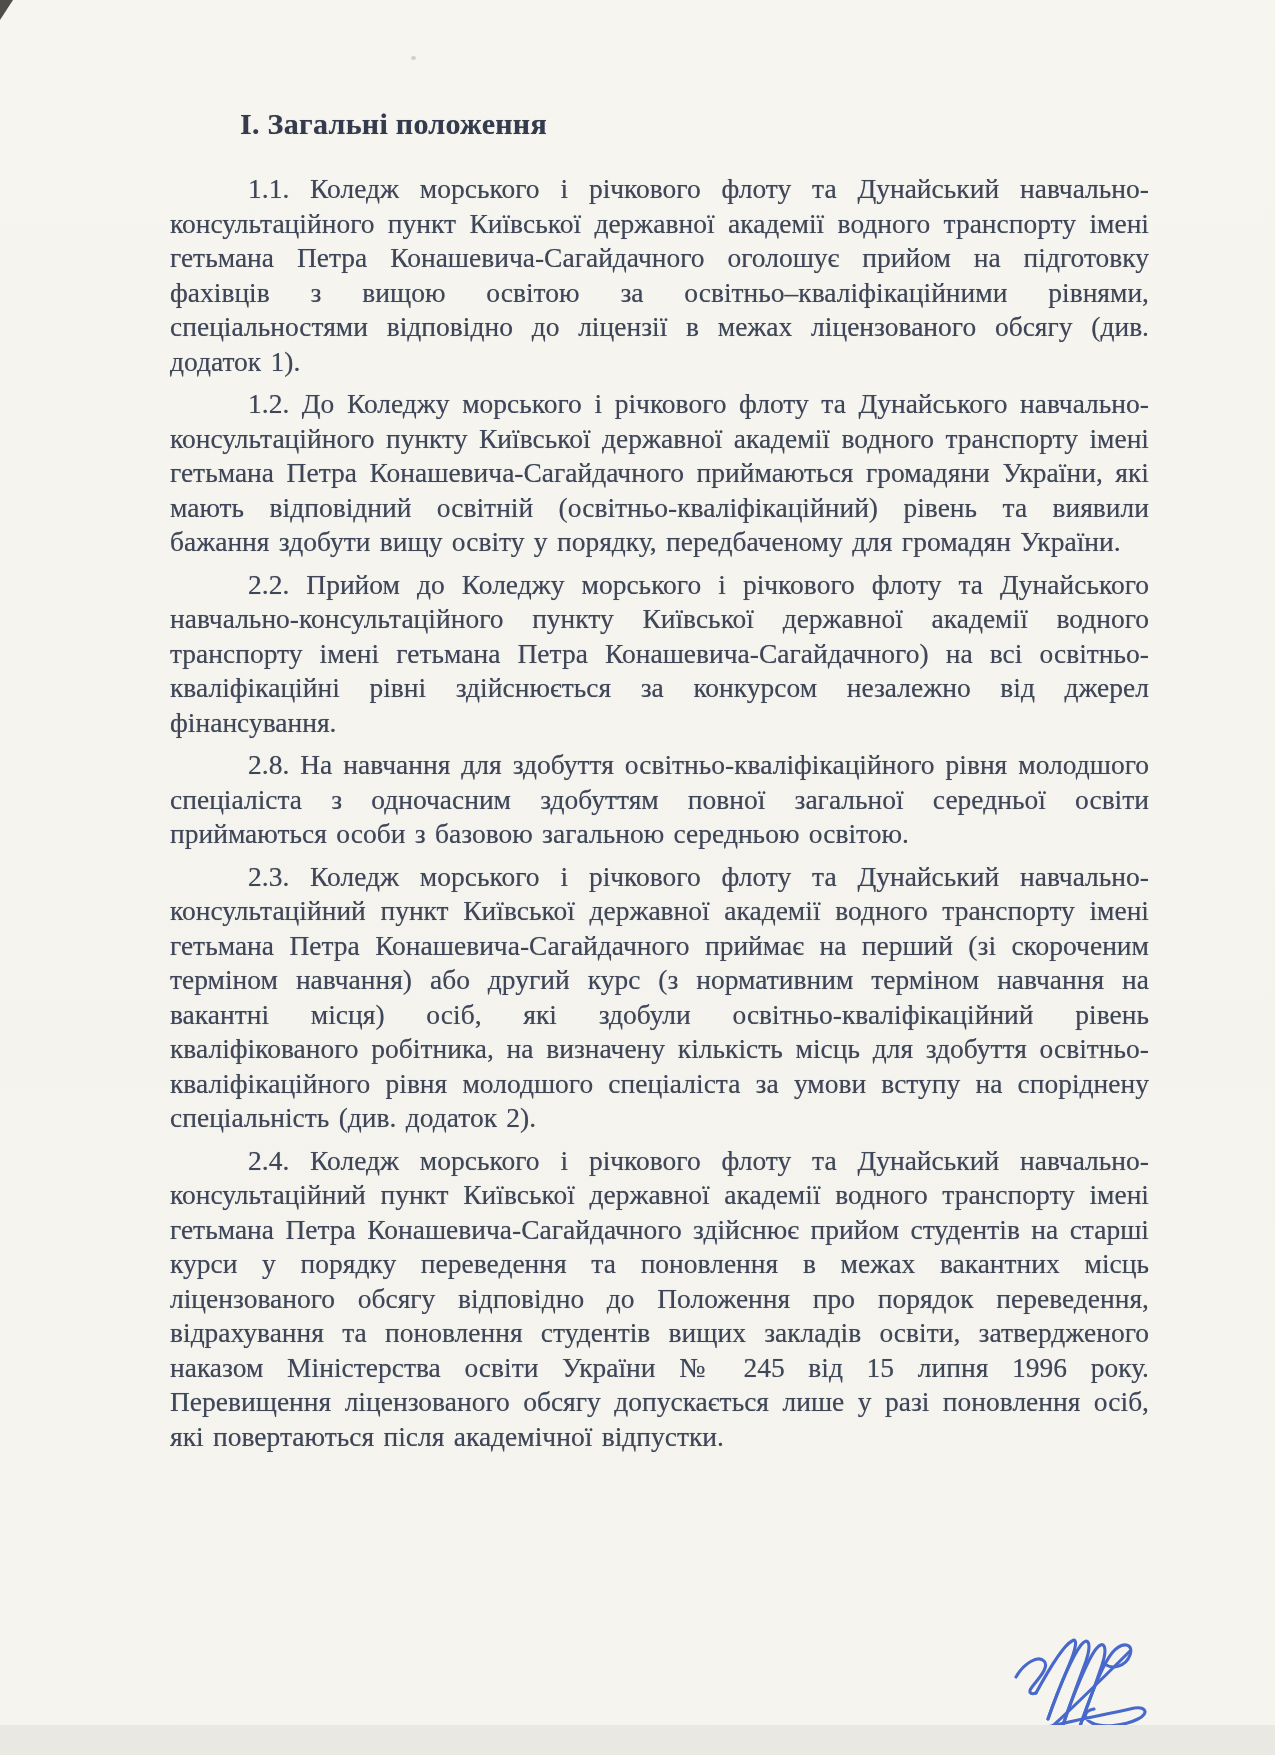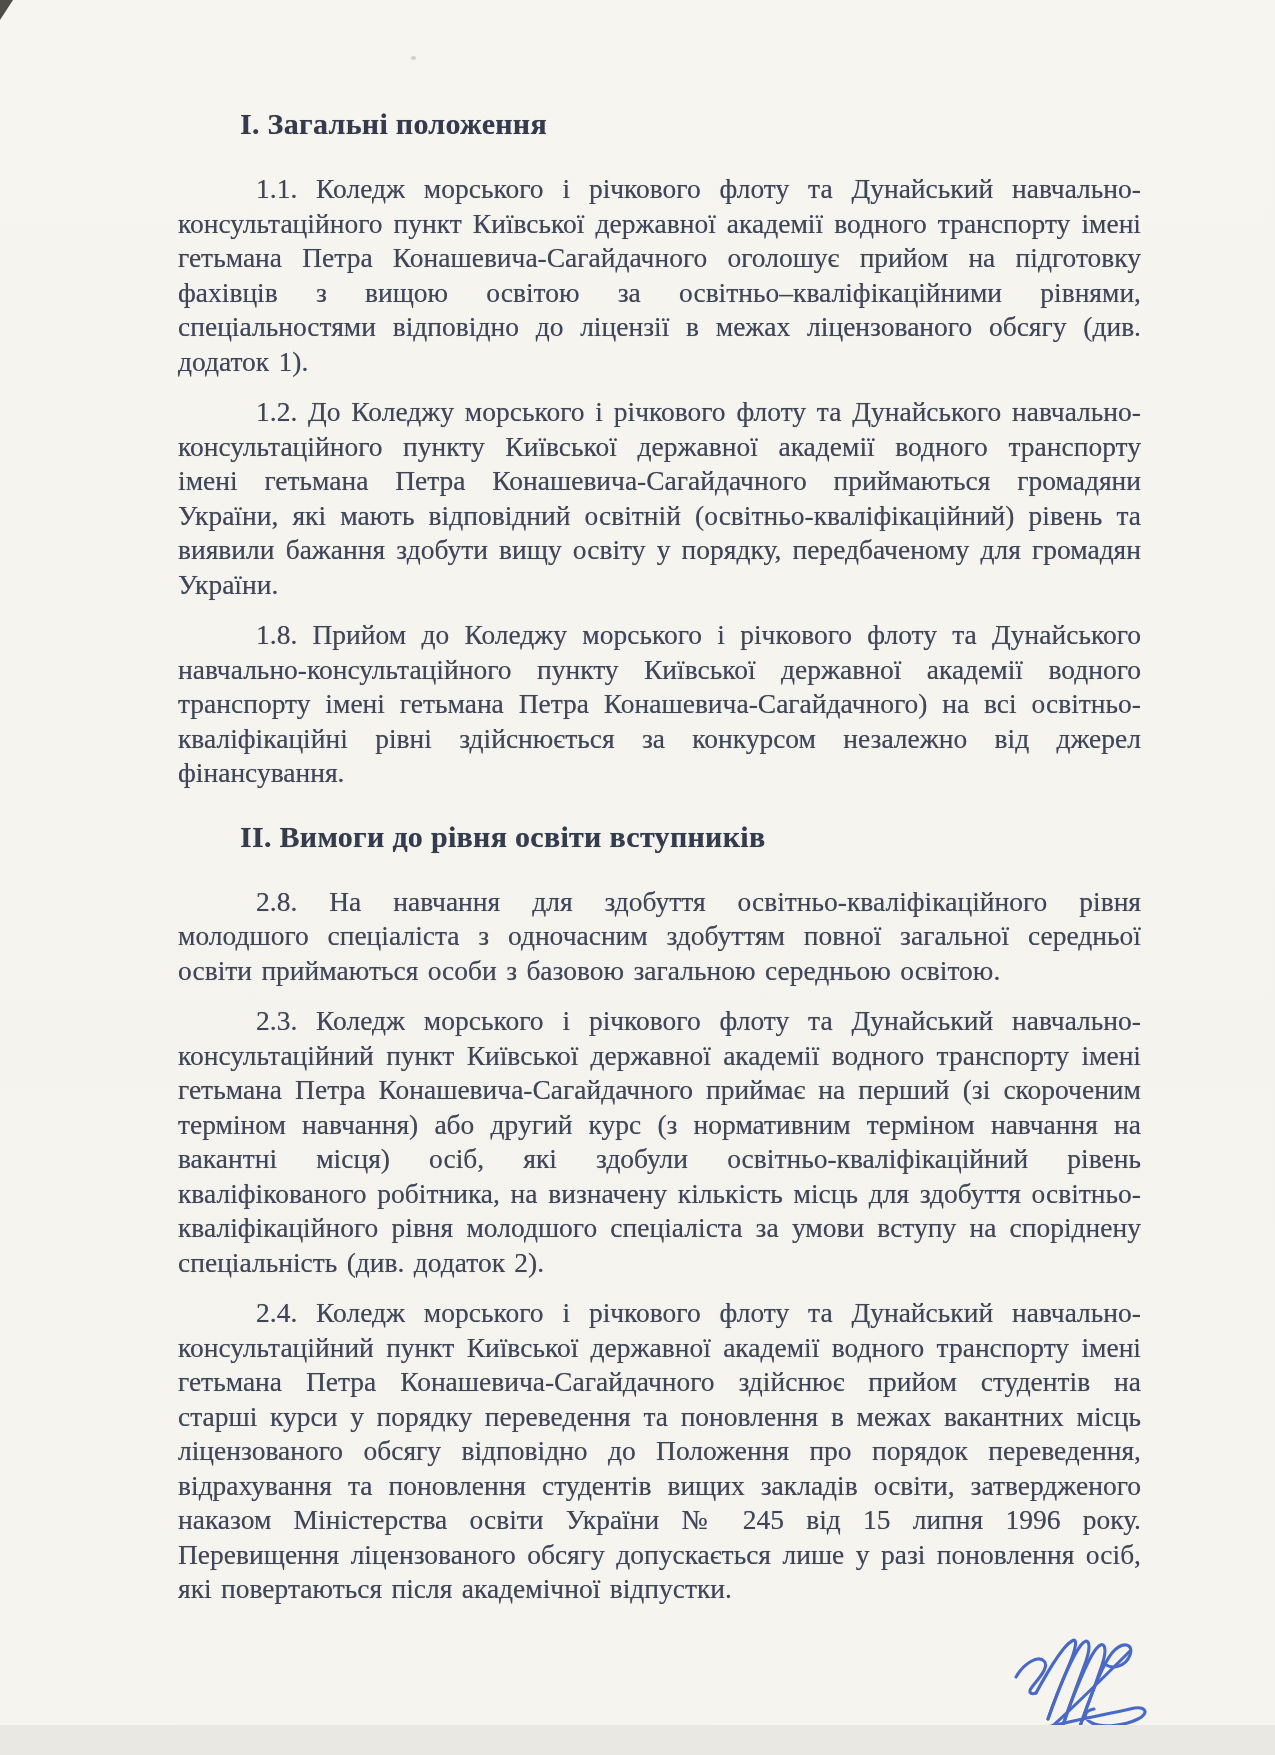--- a/index.html
+++ b/index.html
@@ -20,21 +20,21 @@
     margin: 0 0 30px 0;
     padding-left: 78px;
     font-size: 30px;
     line-height: 36px;
     font-weight: bold;
     color: #333b4d;
     letter-spacing: 0.3px;
   }
   section.doc-section + section.doc-section h2.section-heading { margin-top: 28px; }
   .para {
-    margin: 16px;
+    margin: 8px;
     font-size: 27.5px;
     line-height: 34.5px;
     text-indent: 78px;
     text-align: justify;
     word-spacing: 2.5px;
   }
   
   .corner-artifact {
     position: absolute; top: 0; left: 0;
     width: 0; height: 0;
@@ -64,26 +64,25 @@
 <body>
 
 <div class="page">
 
   <div class="doc-text">
     <section class="doc-section">
       <h2 class="section-heading">І. Загальні положення</h2>
       <div class="paras">
           <p class="para">1.1.  Коледж морського і річкового флоту та Дунайський навчально-консультаційного пункт Київської державної академії водного транспорту імені гетьмана Петра Конашевича-Сагайдачного оголошує прийом на підготовку фахівців з вищою освітою за освітньо–кваліфікаційними рівнями, спеціальностями відповідно до ліцензії в межах ліцензованого обсягу (див. додаток 1).</p>
           <p class="para">1.2.  До Коледжу морського і річкового флоту та Дунайського навчально-консультаційного пункту Київської державної академії водного транспорту імені гетьмана Петра Конашевича-Сагайдачного приймаються громадяни України, які мають відповідний освітній (освітньо-кваліфікаційний) рівень та виявили бажання здобути вищу освіту у порядку, передбаченому для громадян України.</p>
-          <p class="para">1.8.  Прийом до Коледжу морського і річкового флоту та Дунайського навчально-консультаційного пункту Київської державної академії водного транспорту імені гетьмана Петра Конашевича-Сагайдачного) на всі освітньо-кваліфікаційні рівні здійснюється за конкурсом незалежно від джерел фінансування.</p>
+          <p class="para">2.2.  Прийом до Коледжу морського і річкового флоту та Дунайського навчально-консультаційного пункту Київської державної академії водного транспорту імені гетьмана Петра Конашевича-Сагайдачного) на всі освітньо-кваліфікаційні рівні здійснюється за конкурсом незалежно від джерел фінансування.</p>
         </div>
     </section>
 
     <section class="doc-section">
-      <h2 class="section-heading">ІІ. Вимоги до рівня освіти вступників</h2>
       <div class="paras">
           <p class="para">2.8.  На навчання для здобуття освітньо-кваліфікаційного рівня молодшого спеціаліста з одночасним здобуттям повної загальної середньої освіти приймаються особи з базовою загальною середньою освітою.</p>
           <p class="para">2.3.  Коледж морського і річкового флоту та Дунайський навчально-консультаційний пункт Київської державної академії водного транспорту імені гетьмана Петра Конашевича-Сагайдачного приймає на перший (зі скороченим терміном навчання) або другий курс (з нормативним терміном навчання на вакантні місця) осіб, які здобули освітньо-кваліфікаційний рівень кваліфікованого робітника, на визначену кількість місць для здобуття освітньо-кваліфікаційного рівня молодшого спеціаліста за умови вступу на споріднену спеціальність (див. додаток 2).</p>
           <p class="para">2.4.  Коледж морського і річкового флоту та Дунайський навчально-консультаційний пункт Київської державної академії водного транспорту імені гетьмана Петра Конашевича-Сагайдачного здійснює прийом студентів на старші курси у порядку переведення та поновлення в межах вакантних місць ліцензованого обсягу відповідно до Положення про порядок переведення, відрахування та поновлення студентів вищих закладів освіти, затвердженого наказом  Міністерства освіти України № 245 від 15 липня 1996 року. Перевищення ліцензованого обсягу допускається лише у разі поновлення осіб, які  повертаються після академічної відпустки.</p>
         </div>
     </section>
   </div>
 
   <svg class="signature" viewBox="0 0 150 112" aria-hidden="true">
     <g fill="none" stroke="#3a5ec9" stroke-width="3.1" stroke-linecap="round" stroke-linejoin="round" opacity="0.92">

